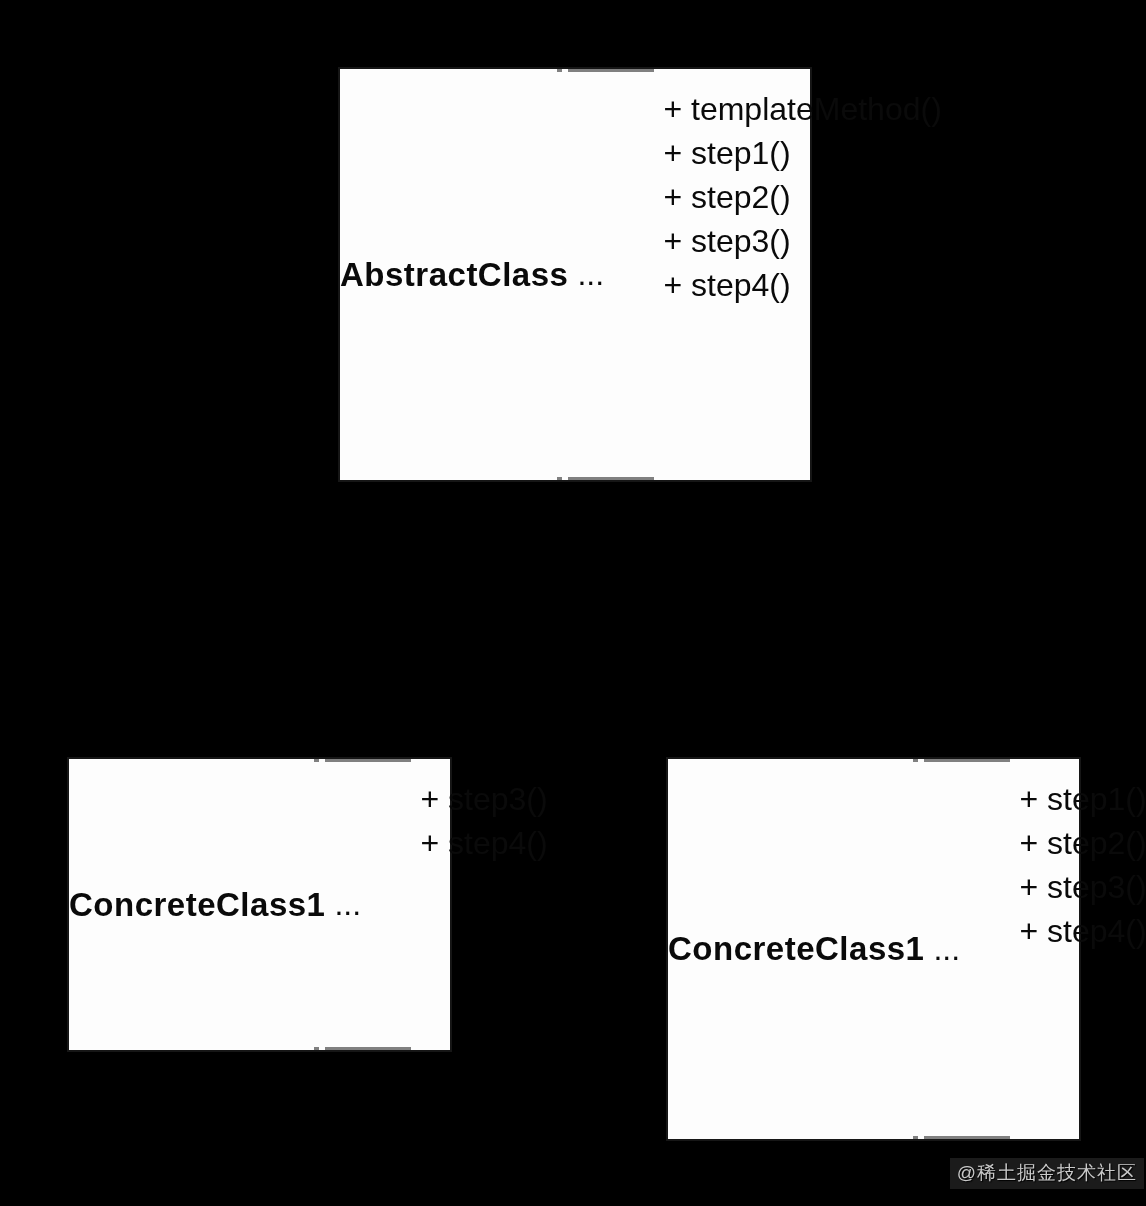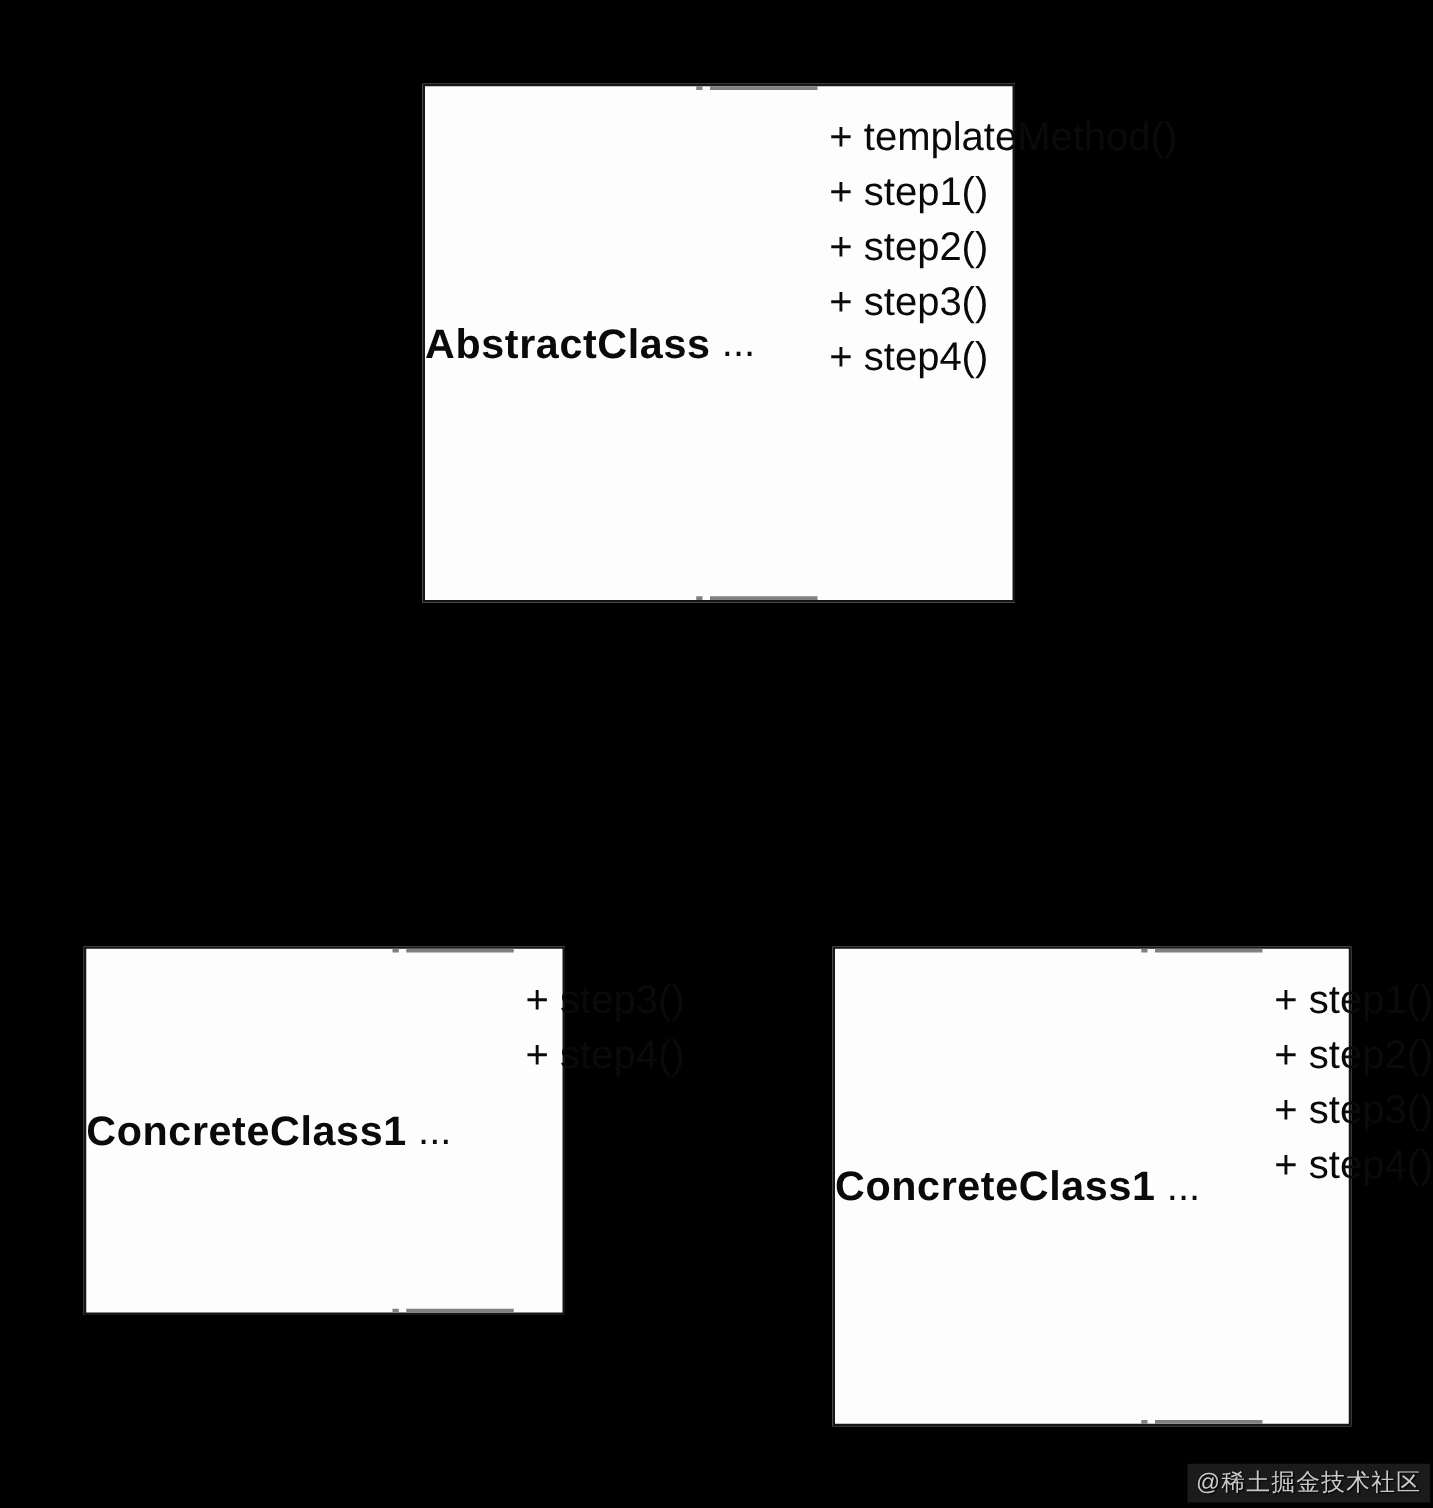--- a/index.html
+++ b/index.html
@@ -58,21 +58,21 @@
     padding:18px 9px 0 9px;
     font-size:32px;
   }
   .method-line {
     line-height:44px;
     white-space:pre;
   }
   .watermark {
     position:absolute;
     right:2px;
-    bottom:4px;
+    bottom:17px;
     font-size:19px;
     letter-spacing:1px;
     color:#c9c9c9;
     background:rgba(90,90,90,0.30);
     padding:2px 7px 3px 7px;
     text-shadow:1px 1px 1px #000;
   }
 </style>
 </head>
 <body>

